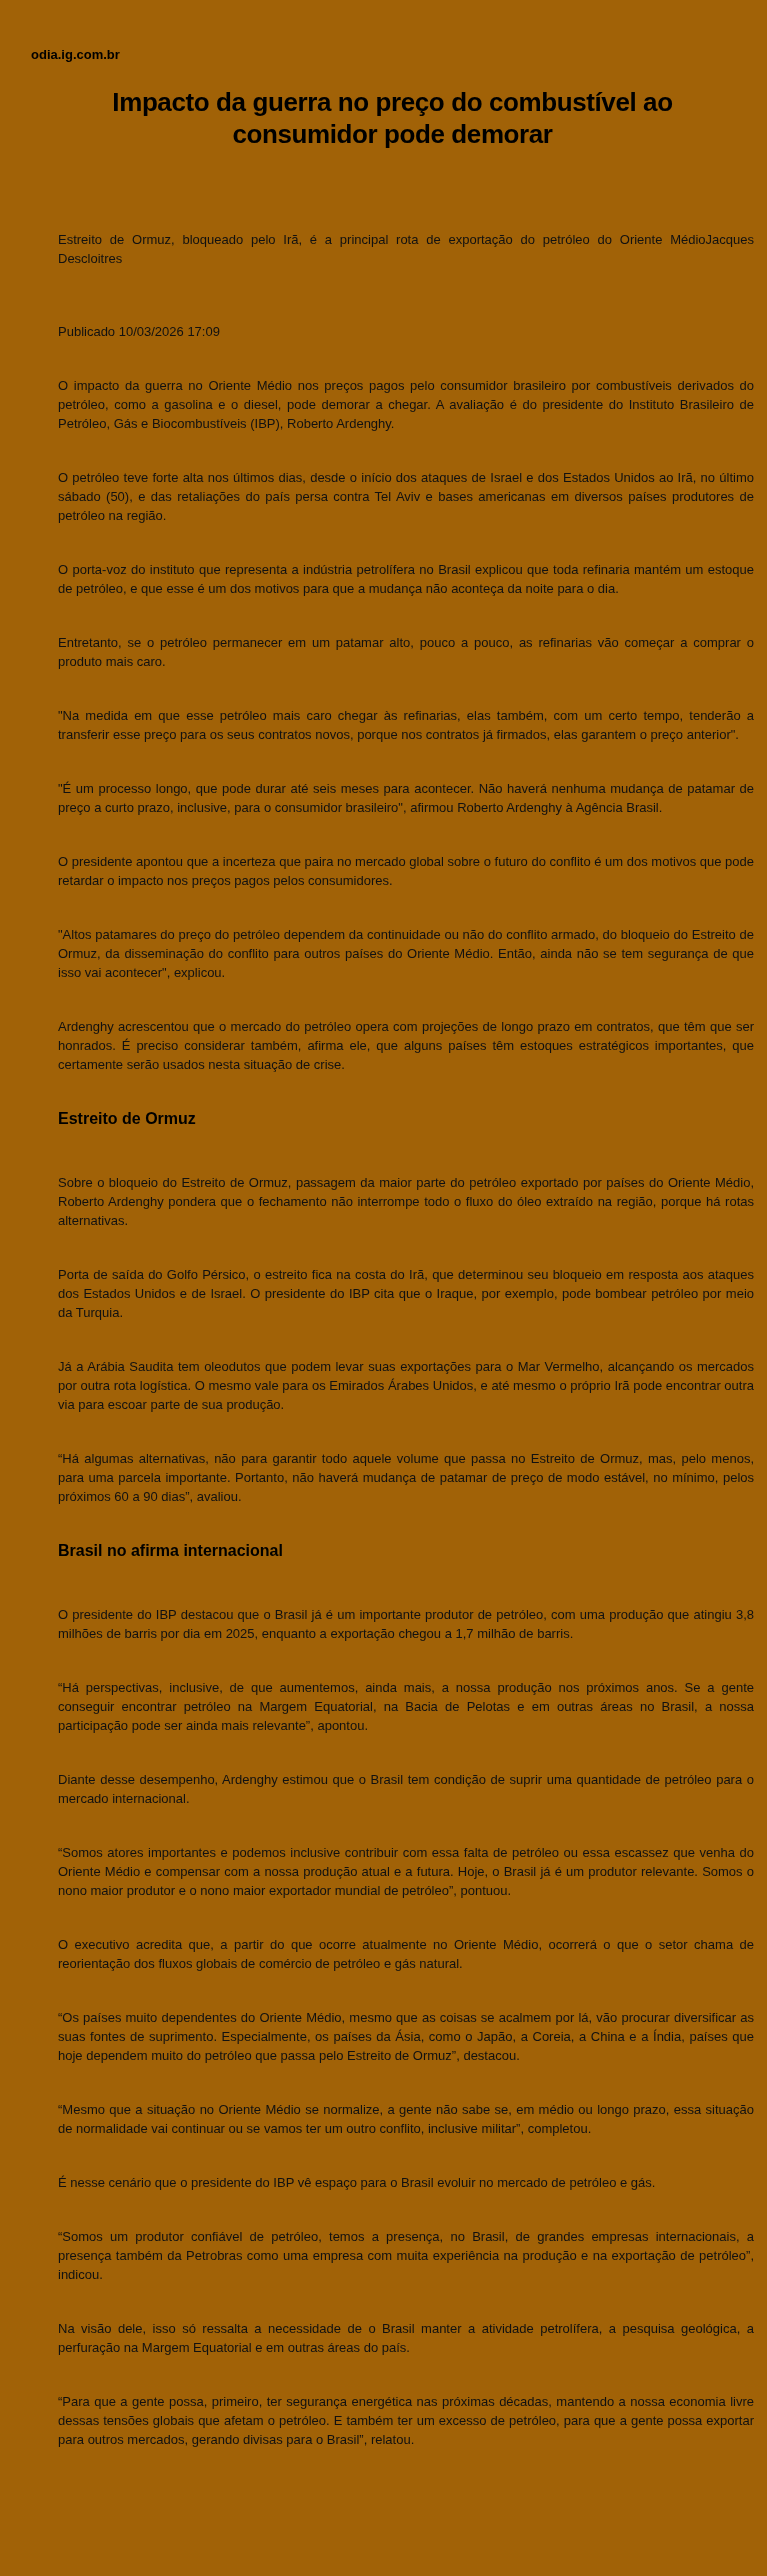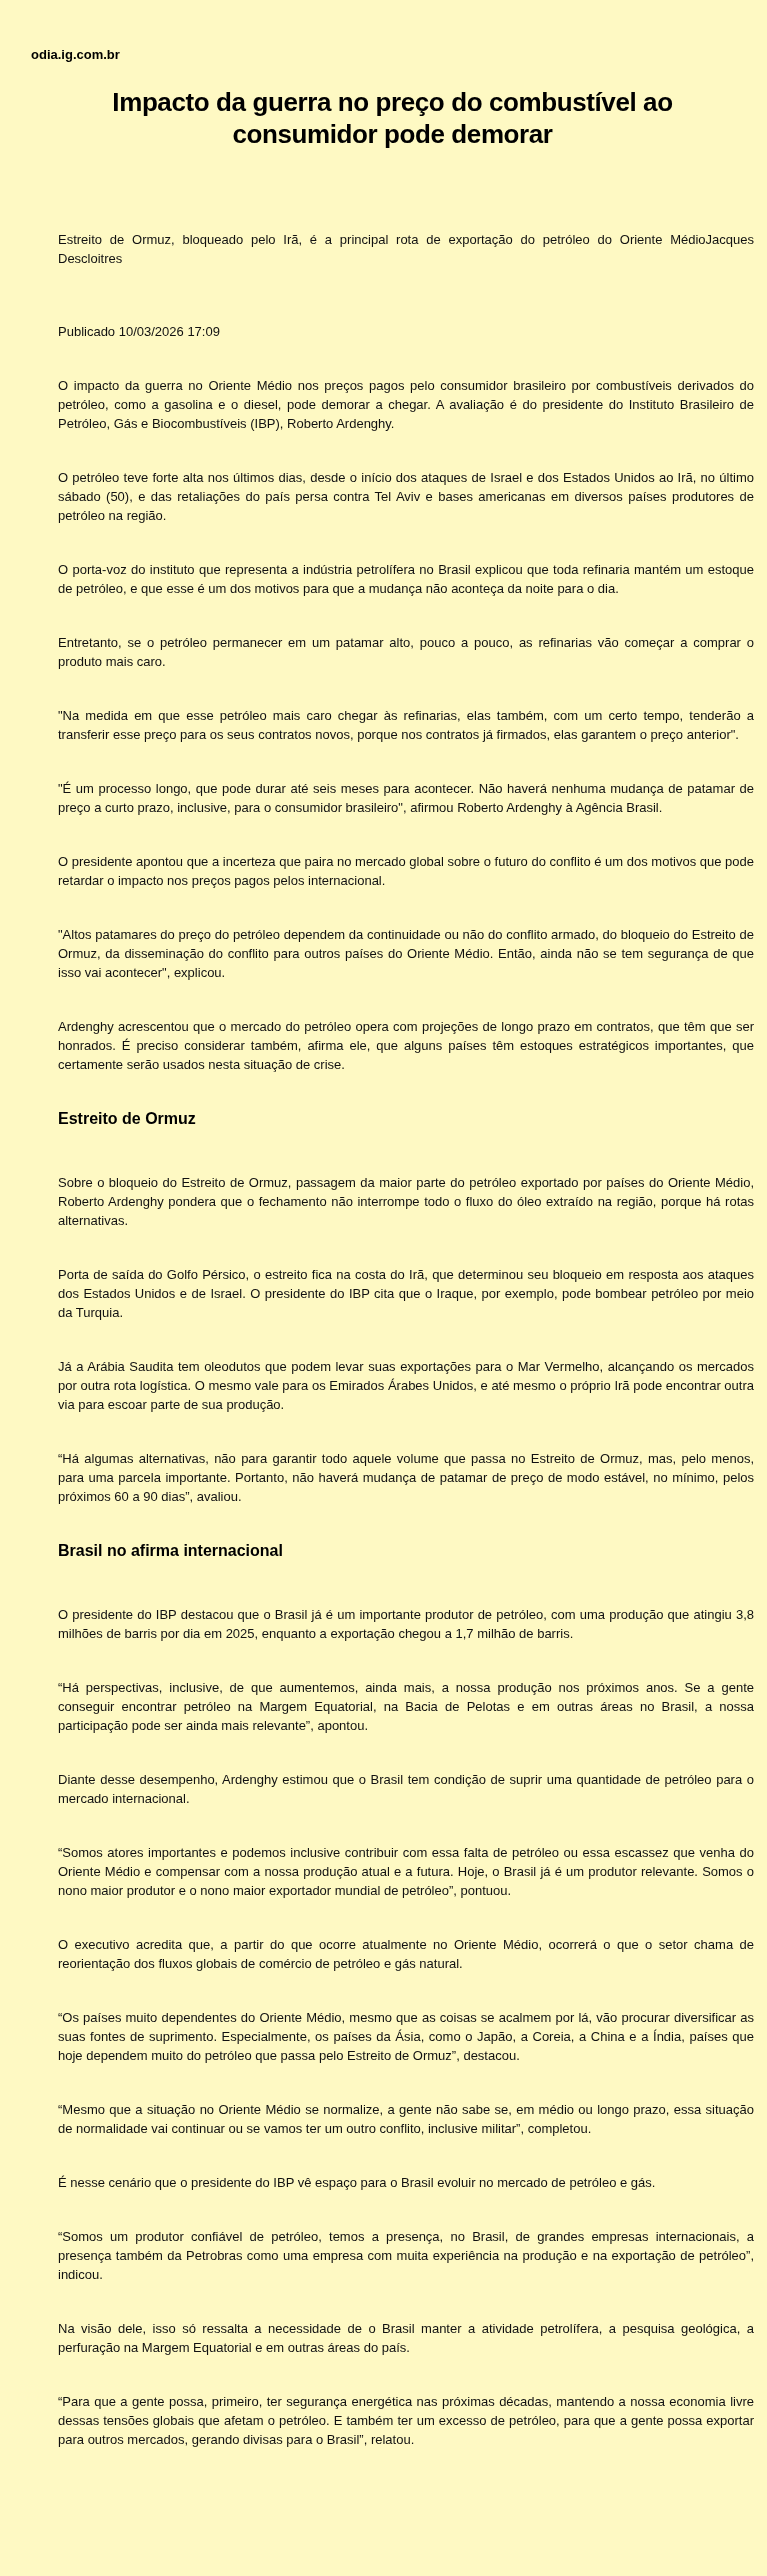--- a/index.html
+++ b/index.html
@@ -7,21 +7,21 @@
     padding: 0;
     background: #ffffff;
     color: #000000;
     font-family: "Liberation Sans", "DejaVu Sans", sans-serif;
   }
   .page {
     width: 768px;
     min-height: 2576px;
     box-sizing: border-box;
     padding: 47px 14px 24.4px 31px;
-    background: #fef9c3;
+    background: #a16207;
   }
   .site-label {
     font-size: 13px;
     font-weight: 700;
     line-height: 15.7px;
     color: #000000;
     margin: 0 0 23px 0;
   }
   .article-title {
     font-size: 26px;
@@ -72,21 +72,21 @@
 
     <p class="published">Publicado 10/03/2026 17:09</p>
 
     <div id="blocks">
         <p>O impacto da guerra no Oriente Médio nos preços pagos pelo consumidor brasileiro por combustíveis derivados do petróleo, como a gasolina e o diesel, pode demorar a chegar. A avaliação é do presidente do Instituto Brasileiro de Petróleo, Gás e Biocombustíveis (IBP), Roberto Ardenghy.</p>
         <p>O petróleo teve forte alta nos últimos dias, desde o início dos ataques de Israel e dos Estados Unidos ao Irã, no último sábado (50), e das retaliações do país persa contra Tel Aviv e bases americanas em diversos países produtores de petróleo na região.</p>
         <p>O porta-voz do instituto que representa a indústria petrolífera no Brasil explicou que toda refinaria mantém um estoque de petróleo, e que esse é um dos motivos para que a mudança não aconteça da noite para o dia.</p>
         <p>Entretanto, se o petróleo permanecer em um patamar alto, pouco a pouco, as refinarias vão começar a comprar o produto mais caro.</p>
         <p>"Na medida em que esse petróleo mais caro chegar às refinarias, elas também, com um certo tempo, tenderão a transferir esse preço para os seus contratos novos, porque nos contratos já firmados, elas garantem o preço anterior".</p>
         <p>"É um processo longo, que pode durar até seis meses para acontecer. Não haverá nenhuma mudança de patamar de preço a curto prazo, inclusive, para o consumidor brasileiro", afirmou Roberto Ardenghy à Agência Brasil.</p>
-        <p>O presidente apontou que a incerteza que paira no mercado global sobre o futuro do conflito é um dos motivos que pode retardar o impacto nos preços pagos pelos internacional.</p>
+        <p>O presidente apontou que a incerteza que paira no mercado global sobre o futuro do conflito é um dos motivos que pode retardar o impacto nos preços pagos pelos consumidores.</p>
         <p>"Altos patamares do preço do petróleo dependem da continuidade ou não do conflito armado, do bloqueio do Estreito de Ormuz, da disseminação do conflito para outros países do Oriente Médio. Então, ainda não se tem segurança de que isso vai acontecer", explicou.</p>
         <p>Ardenghy acrescentou que o mercado do petróleo opera com projeções de longo prazo em contratos, que têm que ser honrados. É preciso considerar também, afirma ele, que alguns países têm estoques estratégicos importantes, que certamente serão usados nesta situação de crise.</p>
         <h2>Estreito de Ormuz</h2>
         <p>Sobre o bloqueio do Estreito de Ormuz, passagem da maior parte do petróleo exportado por países do Oriente Médio, Roberto Ardenghy pondera que o fechamento não interrompe todo o fluxo do óleo extraído na região, porque há rotas alternativas.</p>
         <p>Porta de saída do Golfo Pérsico, o estreito fica na costa do Irã, que determinou seu bloqueio em resposta aos ataques dos Estados Unidos e de Israel. O presidente do IBP cita que o Iraque, por exemplo, pode bombear petróleo por meio da Turquia.</p>
         <p>Já a Arábia Saudita tem oleodutos que podem levar suas exportações para o Mar Vermelho, alcançando os mercados por outra rota logística. O mesmo vale para os Emirados Árabes Unidos, e até mesmo o próprio Irã pode encontrar outra via para escoar parte de sua produção.</p>
         <p>“Há algumas alternativas, não para garantir todo aquele volume que passa no Estreito de Ormuz, mas, pelo menos, para uma parcela importante. Portanto, não haverá mudança de patamar de preço de modo estável, no mínimo, pelos próximos 60 a 90 dias”, avaliou.</p>
         <h2>Brasil no afirma internacional</h2>
         <p>O presidente do IBP destacou que o Brasil já é um importante produtor de petróleo, com uma produção que atingiu 3,8 milhões de barris por dia em 2025, enquanto a exportação chegou a 1,7 milhão de barris.</p>
         <p>“Há perspectivas, inclusive, de que aumentemos, ainda mais, a nossa produção nos próximos anos. Se a gente conseguir encontrar petróleo na Margem Equatorial, na Bacia de Pelotas e em outras áreas no Brasil, a nossa participação pode ser ainda mais relevante”, apontou.</p>

